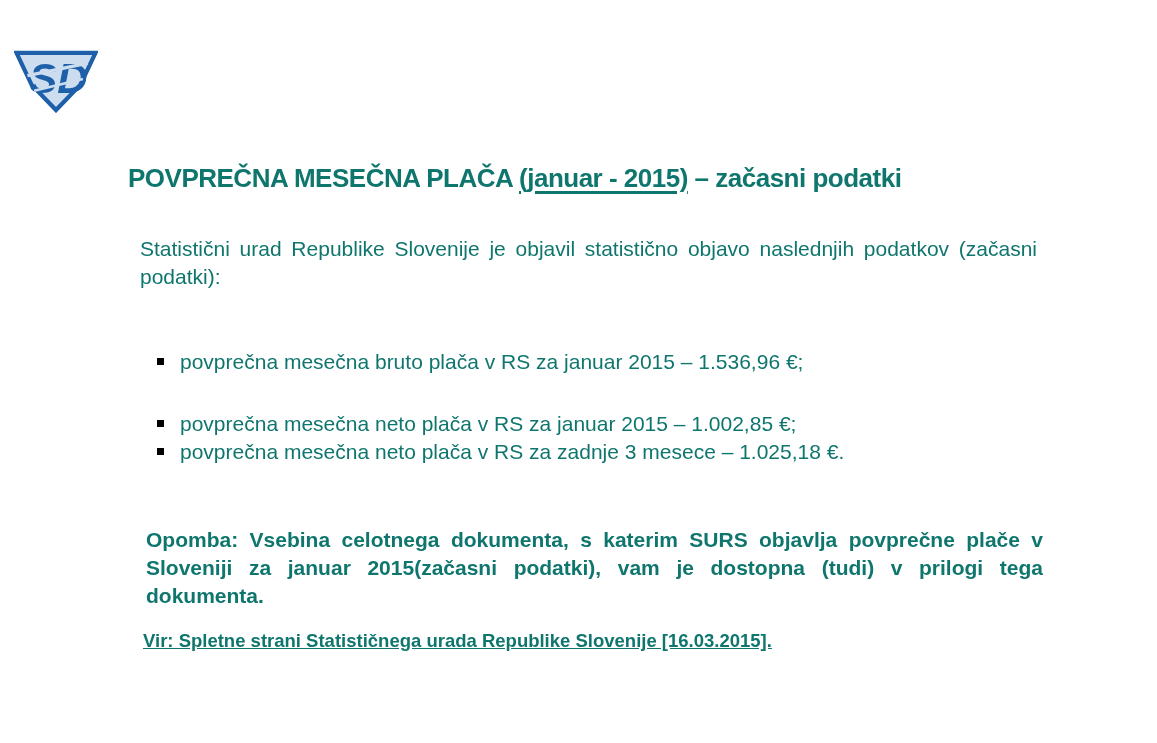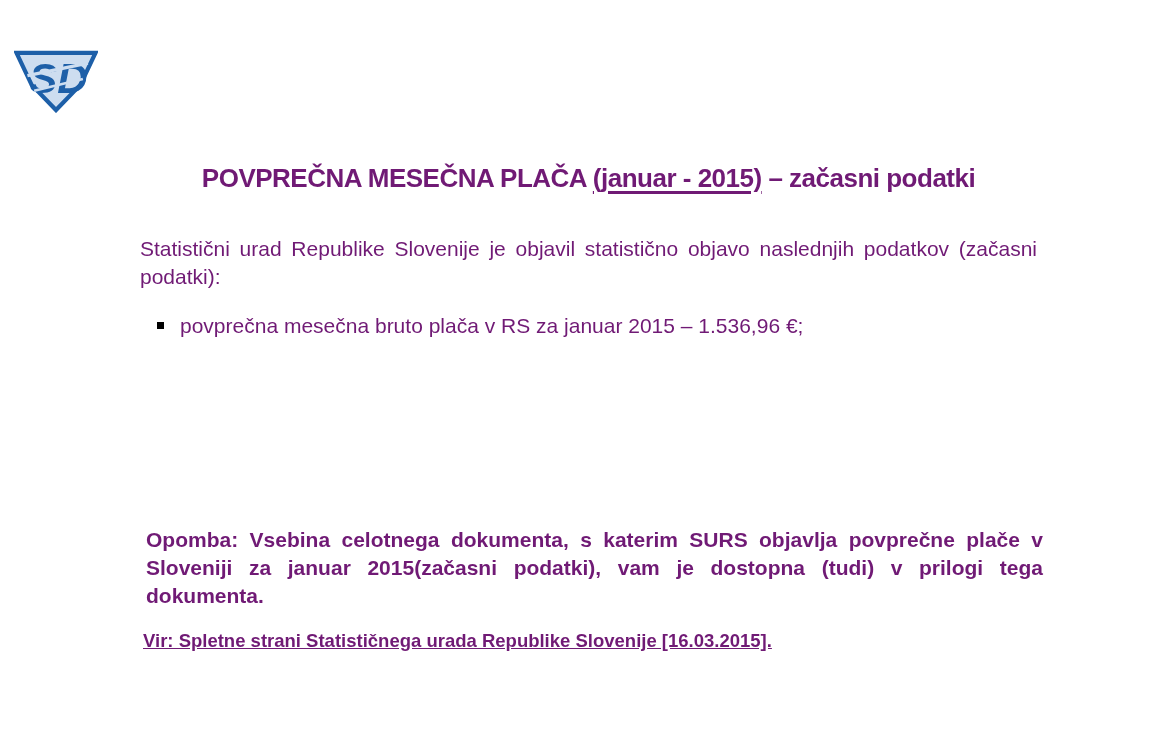--- a/index.html
+++ b/index.html
@@ -3,39 +3,39 @@
 <meta charset="utf-8">
 <style>
   * { box-sizing: border-box; }
   html, body { margin: 0; padding: 0; background: #ffffff; }
   .page {
     position: relative;
     width: 1157px;
     height: 743px;
     background: #ffffff;
     font-family: "Liberation Sans", sans-serif;
-    color: #701a75;
+    color: #0f766e;
     overflow: hidden;
     border-radius: 26px;
   }
   .logo {
     position: absolute;
     left: 14px;
     top: 45px;
     width: 84px;
     height: 68px;
   }
   .logo svg { width: 100%; height: 100%; }
   .doc-title {
     position: absolute;
-    left: 140px;
+    left: 128px;
     top: 159px;
     width: 897px;
     margin: 0;
-    text-align: center;
+    text-align: left;
     font-size: 26px;
     font-weight: bold;
     letter-spacing: -0.5px;
     line-height: 38px;
     white-space: nowrap;
   }
   .doc-title .u {
     text-decoration: underline;
     text-decoration-thickness: 3px;
     text-underline-offset: 4px;
@@ -53,21 +53,21 @@
   .bullet-list {
     position: absolute;
     left: 140px;
     width: 897px;
     margin: 0;
     padding: 0;
     list-style: none;
     font-size: 21px;
     line-height: 28px;
   }
-  .bullet-list.group1 { top: 312px; }
+  .bullet-list.group1 { top: 348px; }
   .bullet-list.group2 { top: 410px; }
   .bullet-list li { position: relative; padding-left: 40px; }
   .bullet-marker {
     position: absolute;
     left: 17px;
     top: 10px;
     width: 7px;
     height: 7px;
     background: #000000;
   }
@@ -112,18 +112,28 @@
 
   <p class="intro">Statistični urad Republike Slovenije je objavil statistično objavo naslednjih podatkov (začasni podatki):</p>
 
   <ul class="bullet-list group1">
     <li>
       <span class="bullet-marker"></span>
       <span>povprečna mesečna bruto plača v RS za januar 2015 – 1.536,96 €;</span>
     </li>
   </ul>
 
+  <ul class="bullet-list group2">
+    <li>
+      <span class="bullet-marker"></span>
+      <span>povprečna mesečna neto plača v RS za januar 2015 – 1.002,85 €;</span>
+    </li>
+    <li>
+      <span class="bullet-marker"></span>
+      <span>povprečna mesečna neto plača v RS za zadnje 3 mesece – 1.025,18 €.</span>
+    </li>
+  </ul>
 
   <p class="note">Opomba: Vsebina celotnega dokumenta, s katerim SURS objavlja povprečne plače v Sloveniji za januar 2015(začasni podatki), vam je dostopna (tudi) v prilogi tega dokumenta.</p>
 
   <p class="source">Vir: Spletne strani Statističnega urada Republike Slovenije [16.03.2015].</p>
 
 </div>
 
 </body></html>

